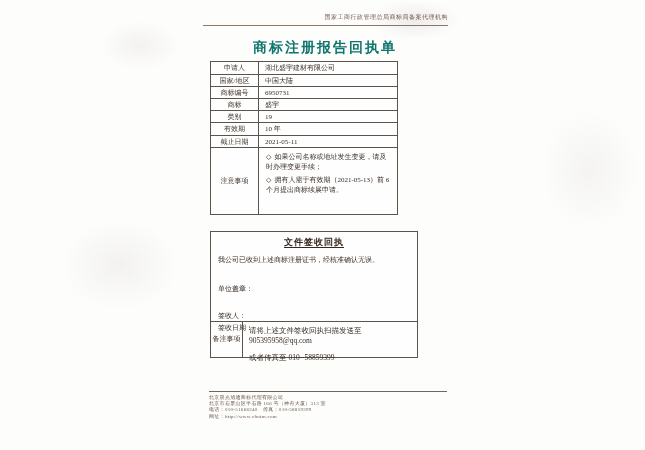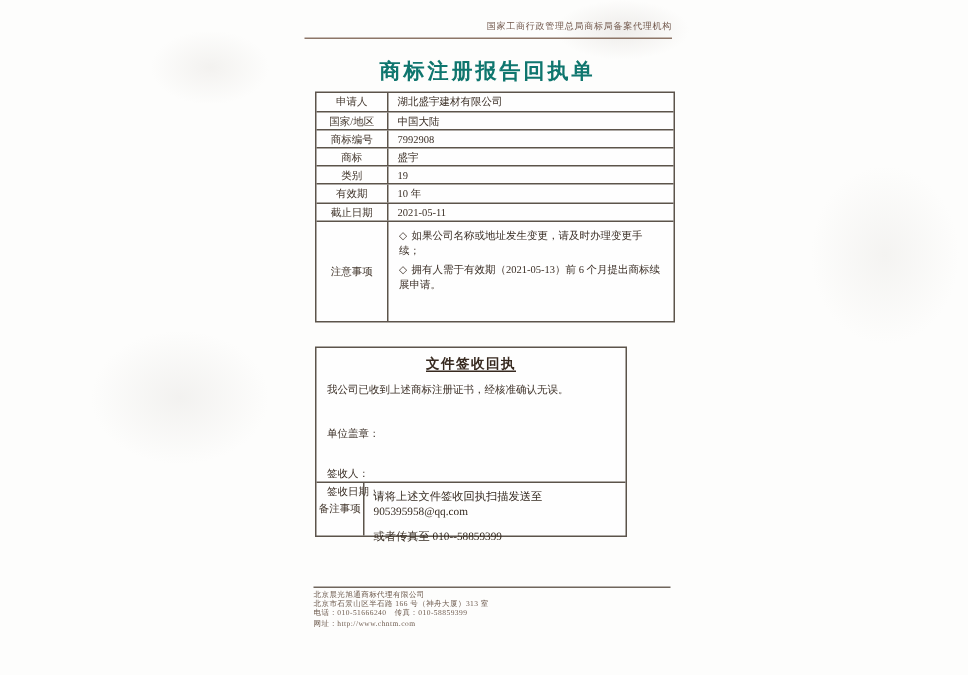--- a/index.html
+++ b/index.html
@@ -42,21 +42,21 @@
     left: 160px; top: 39px; width: 330px;
     text-align: center;
     font-size: 14px;
     font-weight: bold;
     letter-spacing: 2px;
     color: #0f766e;
   }
 
   .info-table {
     position: absolute;
-    left: 210px; top: 61px; width: 240px;
+    left: 210px; top: 61px; width: 188px;
     border: 1px solid #5c544b;
     background: rgba(255,255,255,.6);
   }
   .itr { display: flex; border-bottom: 1px solid #5c544b; }
   .itr:last-child { border-bottom: none; }
   .itr .lbl {
     width: 48px; flex: 0 0 48px;
     border-right: 1px solid #5c544b;
     display: flex; align-items: center; justify-content: center;
     font-size: 7px; color: #42362c;
@@ -137,21 +137,21 @@
     <div class="itr h13">
       <div class="lbl">申请人</div>
       <div class="val">湖北盛宇建材有限公司</div>
     </div>
     <div class="itr h12">
       <div class="lbl">国家/地区</div>
       <div class="val">中国大陆</div>
     </div>
     <div class="itr h12">
       <div class="lbl">商标编号</div>
-      <div class="val">7992908</div>
+      <div class="val">6950731</div>
     </div>
     <div class="itr h12">
       <div class="lbl">商标</div>
       <div class="val">盛宇</div>
     </div>
     <div class="itr h12">
       <div class="lbl">类别</div>
       <div class="val">19</div>
     </div>
     <div class="itr h13">

